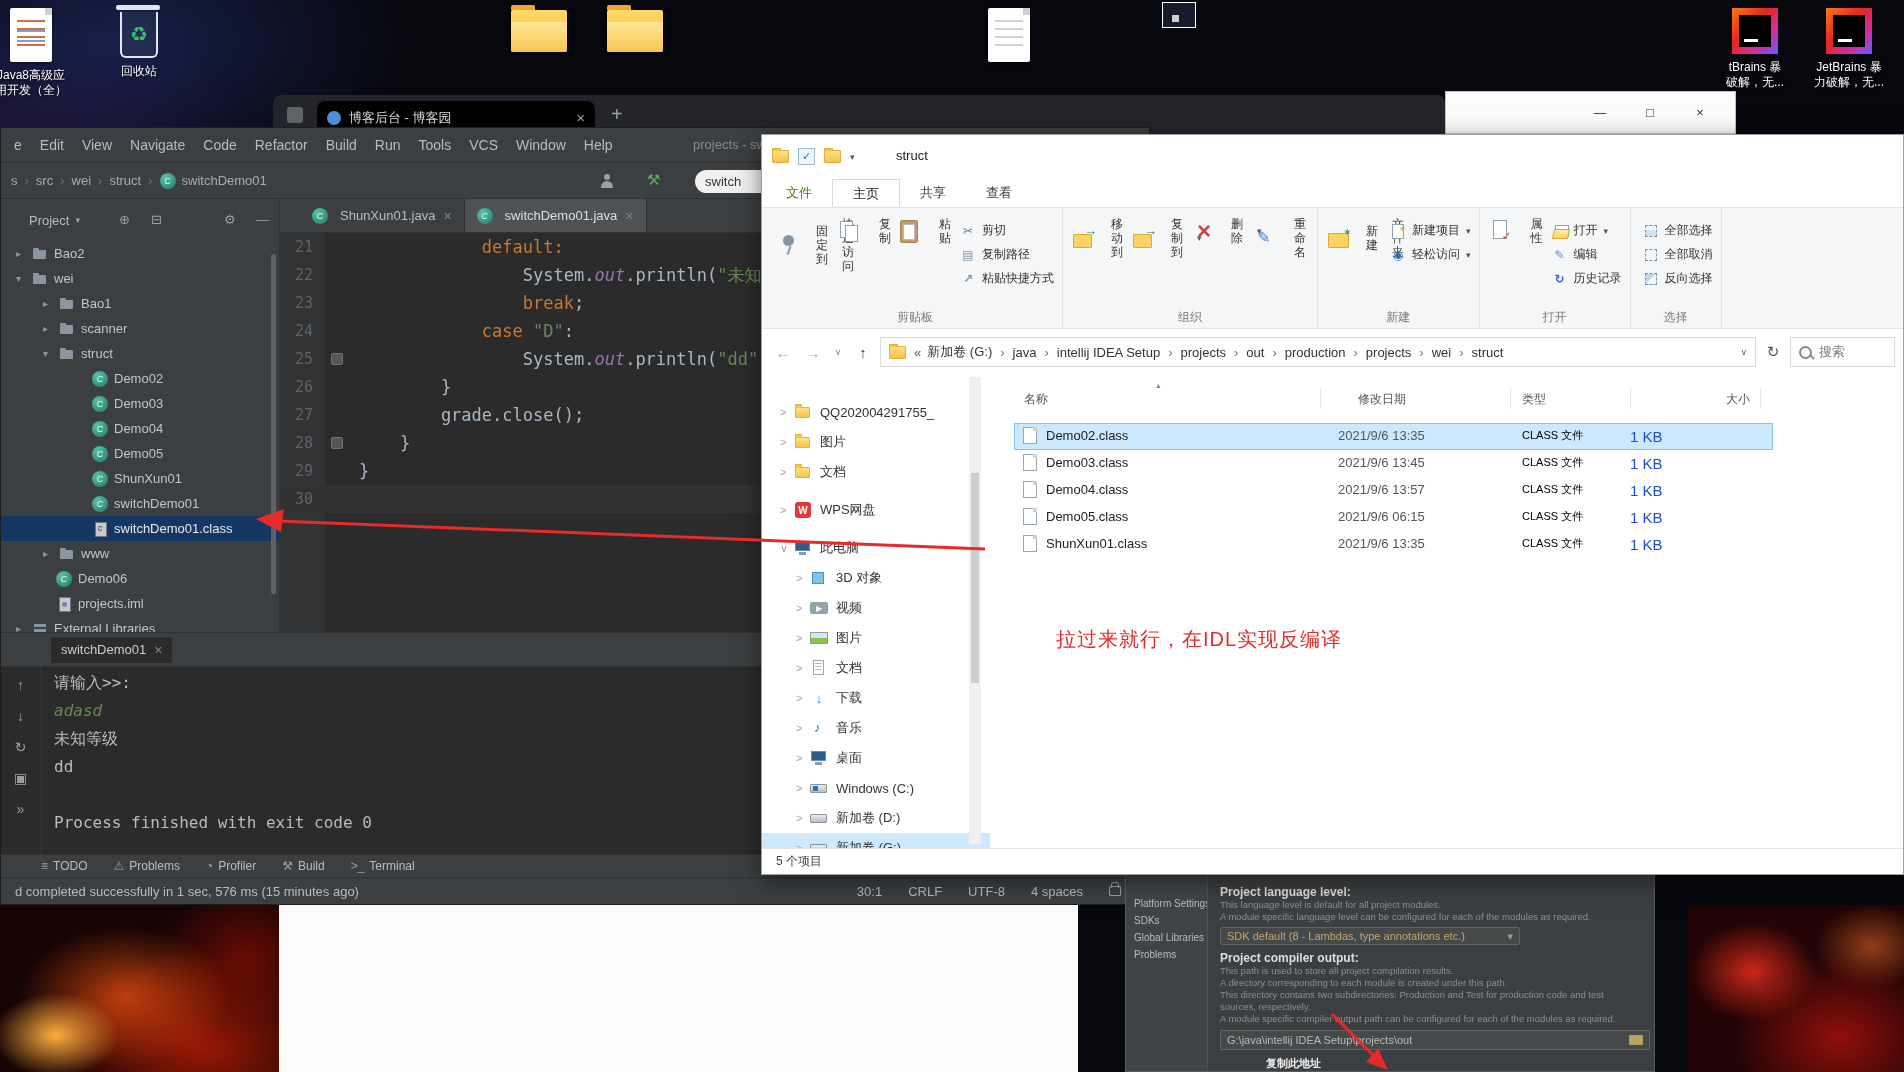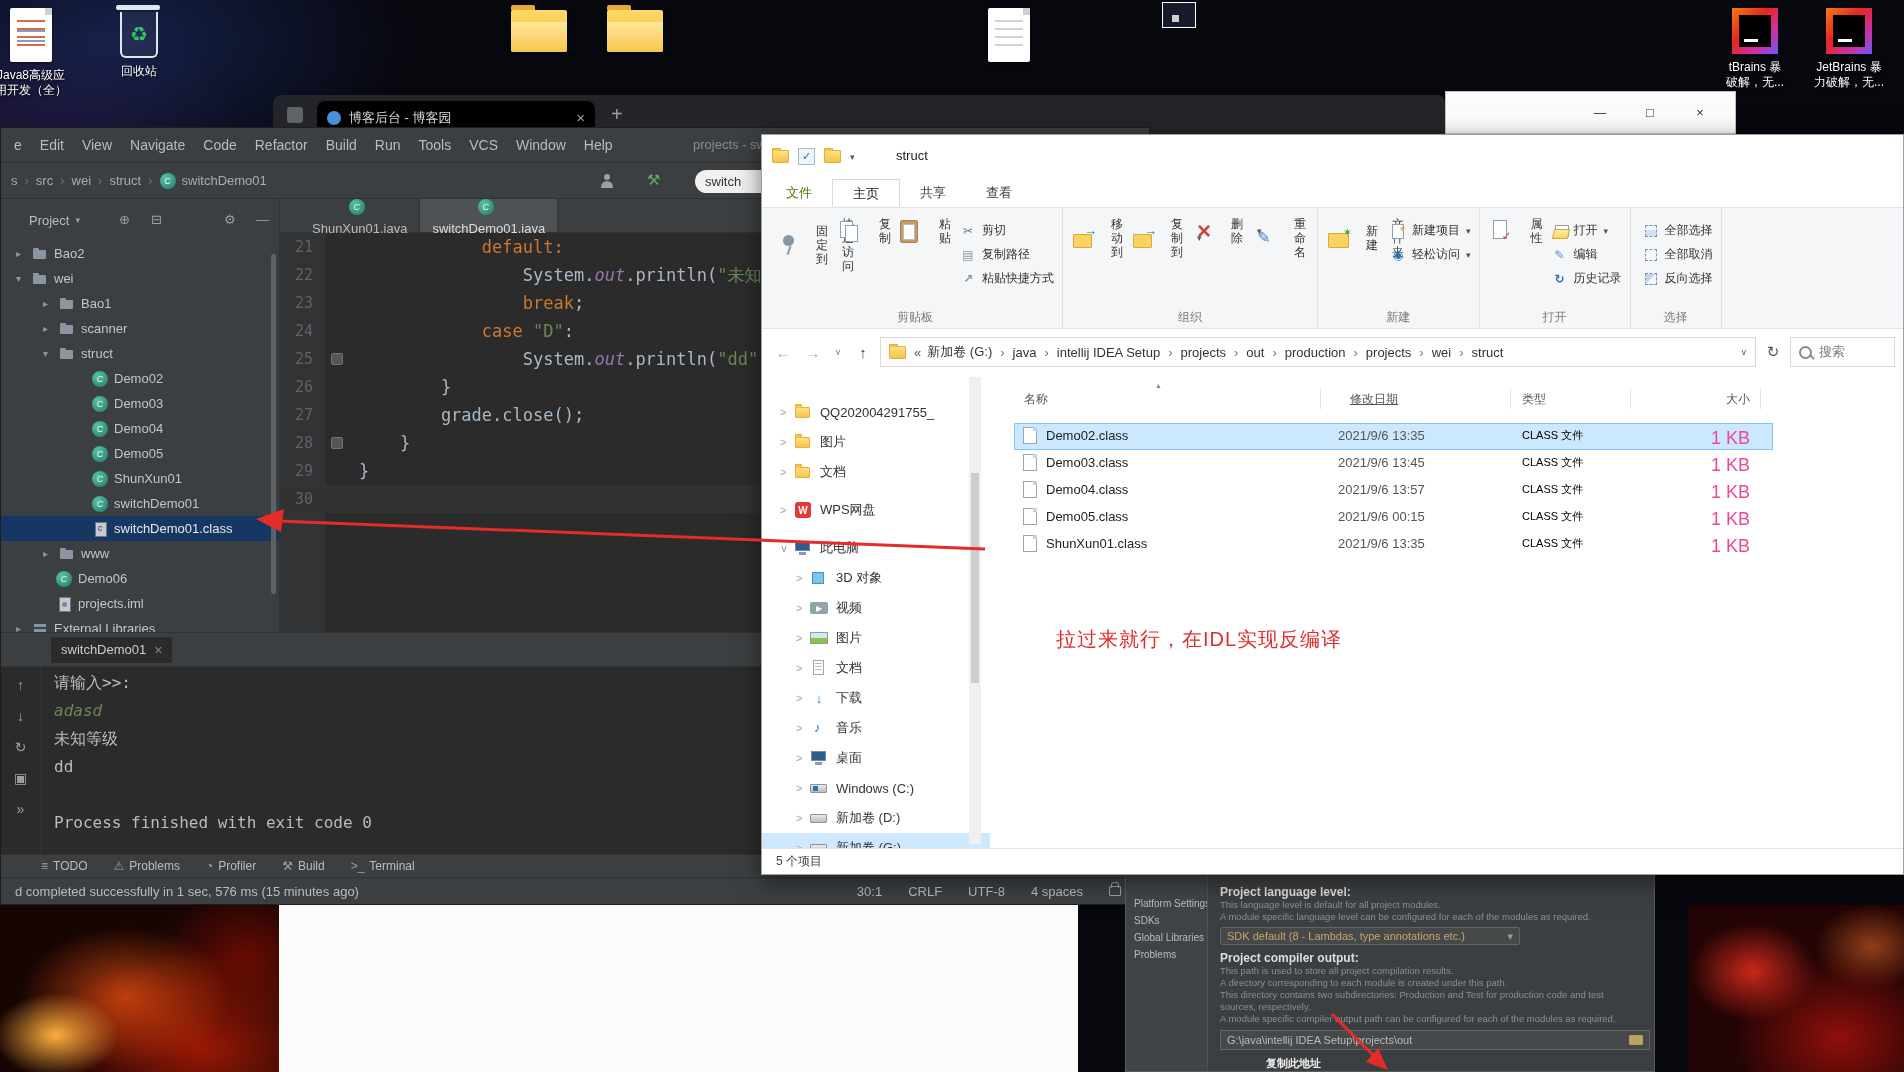--- a/index.html
+++ b/index.html
@@ -101,21 +101,21 @@
   .ti.ico-folder::after{content:"";position:absolute;left:1px;top:2px;width:6px;height:2px;background:#8c96a0;border-radius:1px 1px 0 0;}
   .ti.ico-class{border-radius:50%;background:radial-gradient(circle at 35% 30%,#55c2a9,#247a66);}
   .ti.ico-class::before{content:"C";font-size:9px;color:#eef7f4;}
   .ti.ico-classfile::before{content:"";position:absolute;left:3px;top:1px;width:10px;height:13px;background:#c4cad0;border:1px solid #70767c;}
   .ti.ico-classfile::after{content:"c";position:absolute;left:6px;top:2px;font-size:9px;color:#3c3f41;}
   .ti.ico-iml::before{content:"";position:absolute;left:3px;top:1px;width:10px;height:13px;background:#c4cad0;border:1px solid #70767c;}
   .ti.ico-iml::after{content:"";position:absolute;left:6px;top:6px;width:5px;height:5px;border-radius:50%;background:#9876aa;}
   .ti.ico-lib::before{content:"";position:absolute;left:2px;top:3px;width:12px;height:3px;background:#7f97ad;box-shadow:0 5px 0 #7f97ad,0 10px 0 #7f97ad;}
   .pj-scroll{position:absolute;right:3px;top:55px;width:5px;height:340px;background:#5d6163;border-radius:3px;}
   .ed-tabs{position:absolute;left:279px;top:71px;right:0;height:34px;background:#3c3f41;border-bottom:1px solid #323232;display:flex;padding-left:20px;box-sizing:border-box;}
-  .ed-tab{display:flex;align-items:center;gap:6px;padding:0 12px;font-size:13px;color:#bbb;border-right:1px solid #323232;flex-direction:column;}
+  .ed-tab{display:flex;align-items:center;gap:6px;padding:0 12px;font-size:13px;color:#bbb;border-right:1px solid #323232;}
   .ed-tab.active{background:#4e5254;color:#ddd;}
   .tab-x{color:#888;font-size:14px;margin-left:2px;}
   .code{position:absolute;left:279px;top:105px;right:0;height:399px;background:#2b2b2b;font-family:"DejaVu Sans Mono",monospace;font-size:17px;overflow:hidden;}
   .code::before{content:"";position:absolute;left:0;top:0;width:45px;height:100%;background:#313335;}
   .cl{position:relative;height:28px;line-height:28px;display:flex;white-space:pre;}
   .cl.cur{background:#323232;}
   .ln{position:relative;width:45px;flex:none;text-align:right;padding-right:12px;color:#606366;font-size:15px;box-sizing:border-box;}
   .lt{padding-left:34px;}
   .fold-mark{position:absolute;left:51px;top:8px;width:12px;height:12px;background:#545758;border:1px solid #6f7375;border-radius:2px;box-sizing:border-box;}
   .tk-pl{color:#a9b7c6;} .tk-kw{color:#cc7832;} .tk-str{color:#6a8759;} .tk-fld{color:#9876aa;font-style:italic;}
@@ -229,21 +229,21 @@
   .fh-sep{position:absolute;top:2px;width:1px;height:20px;background:#e3e3e3;}
   .sort-caret{position:absolute;left:165px;top:-5px;font-size:7px;color:#888;}
   .flist{position:absolute;top:50px;left:0;right:0;}
   .frow{position:relative;height:27px;z-index:0;}
   .frow.selected::before{content:"";position:absolute;left:24px;right:130px;top:0;bottom:0;background:#cce8ff;border:1px solid #84c3f5;z-index:-1;box-sizing:border-box;}
   .fi-page{position:absolute;left:33px;top:4px;width:14px;height:17px;background:#fff;border:1px solid #9aa7b0;box-sizing:border-box;}
   .fi-page::before{content:"";position:absolute;right:-1px;top:-1px;border:4px solid transparent;border-top-color:#c9d2d9;border-right-color:#c9d2d9;border-bottom:none;border-left:none;}
   .fname{position:absolute;left:56px;top:5px;font-size:13px;color:#222;}
   .fdate{position:absolute;left:348px;top:5px;font-size:13px;color:#555;}
   .ftype{position:absolute;left:532px;top:5px;font-size:11px;color:#000000;}
-  .fsize{position:absolute;left:640px;top:5px;width:120px;text-align:right;font-size:18px;color:#ec4899;}
+  .fsize{position:absolute;left:640px;top:5px;width:120px;text-align:left;font-size:15px;color:#1d4ed8;}
   .ex-status{position:absolute;bottom:0;left:0;right:0;height:26px;border-top:1px solid #e4e4e6;display:flex;align-items:center;padding-left:14px;font-size:12px;color:#444;box-sizing:border-box;background:#fff;}
 
   
   .overlay{position:absolute;left:0;top:0;width:1904px;height:1072px;z-index:300;pointer-events:none;}
   .red-note{position:absolute;left:1056px;top:626px;color:#e22d2d;font-size:20px;z-index:310;pointer-events:none;letter-spacing:1px;}
 </style>
 </head>
 <body>
 
 <div class="screen">
@@ -894,21 +894,21 @@
             <span class="sb-chev">&gt;</span>
             <span class="sb-ico ico-drive"></span>
             <span class="sb-label">新加卷 (G:)</span>
           </div>
         </div>
       <div class="sb-scroll" style="position:absolute;left:207px;top:4px;bottom:4px;"></div>
       <div class="ex-files">
         <div class="fheaders">
           <span class="sort-caret">▲</span>
           <span class="fh" style="left:34px;">名称</span>
-          <span class="fh" style="left:360px;text-decoration:underline;">修改日期</span>
+          <span class="fh" style="left:368px;">修改日期</span>
           <span class="fh" style="left:532px;">类型</span>
           <span class="fh" style="left:660px;width:100px;text-align:right;">大小</span>
           <span class="fh-sep" style="left:330px;"></span>
           <span class="fh-sep" style="left:520px;"></span>
           <span class="fh-sep" style="left:640px;"></span>
           <span class="fh-sep" style="left:770px;"></span>
         </div>
         <div class="flist">
 
             <div class="frow selected">
@@ -931,21 +931,21 @@
               <span class="fi-page"></span>
               <span class="fname">Demo04.class</span>
               <span class="fdate">2021/9/6 13:57</span>
               <span class="ftype">CLASS 文件</span>
               <span class="fsize">1 KB</span>
             </div>
 
             <div class="frow">
               <span class="fi-page"></span>
               <span class="fname">Demo05.class</span>
-              <span class="fdate">2021/9/6 00:15</span>
+              <span class="fdate">2021/9/6 06:15</span>
               <span class="ftype">CLASS 文件</span>
               <span class="fsize">1 KB</span>
             </div>
 
             <div class="frow">
               <span class="fi-page"></span>
               <span class="fname">ShunXun01.class</span>
               <span class="fdate">2021/9/6 13:35</span>
               <span class="ftype">CLASS 文件</span>
               <span class="fsize">1 KB</span>

